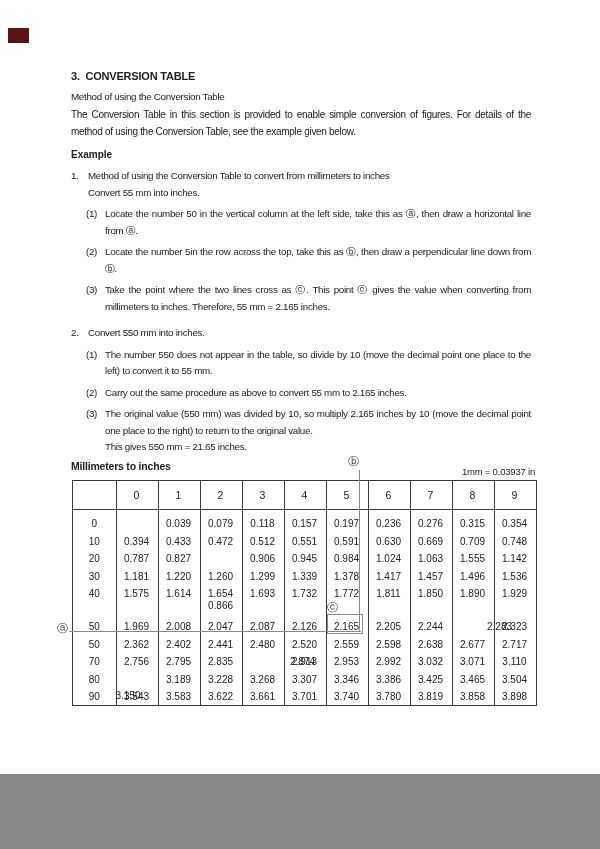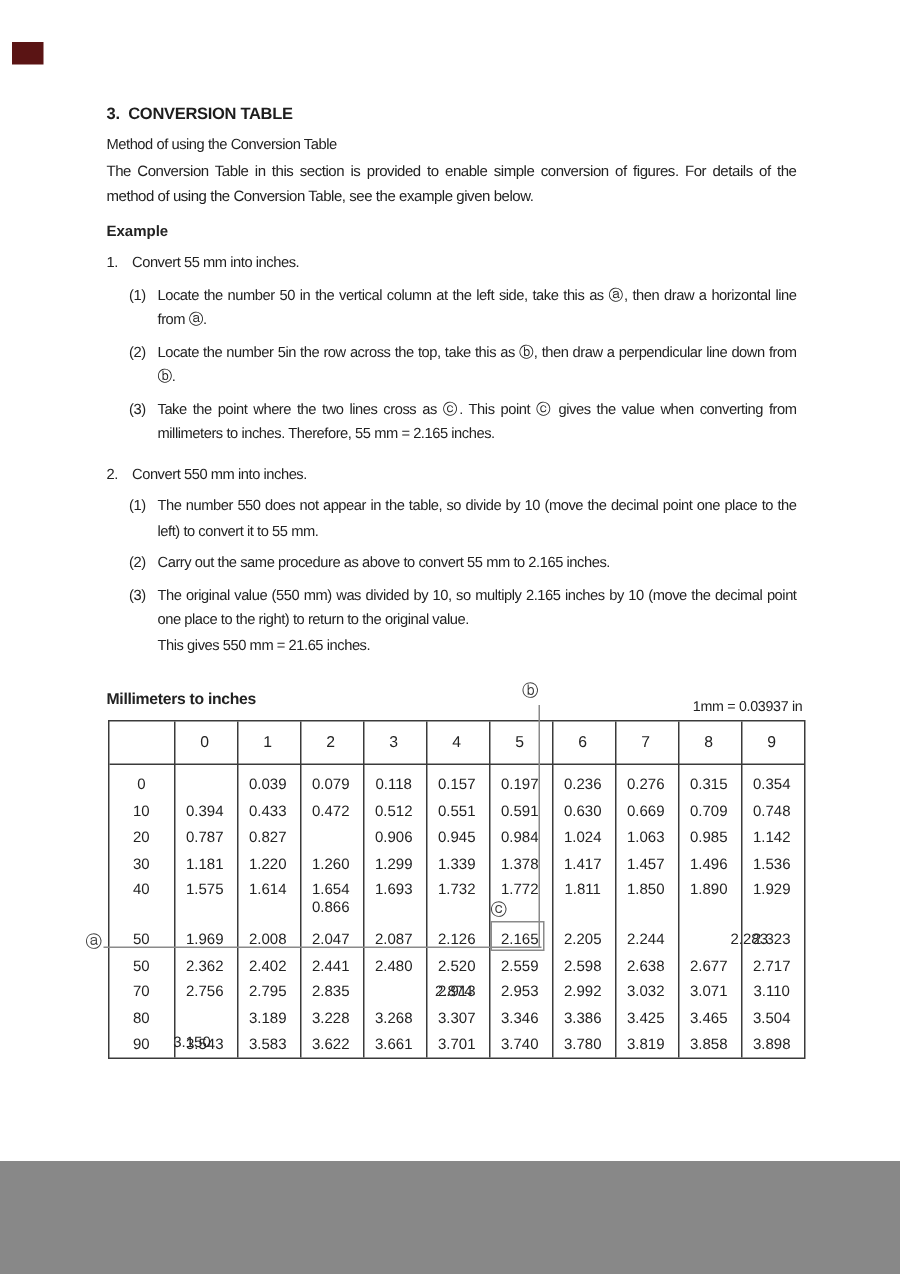--- a/index.html
+++ b/index.html
@@ -50,21 +50,21 @@
 
   <div class="doc-title">3.  CONVERSION TABLE</div>
 
   <div class="intro-head">Method of using the Conversion Table</div>
   <div class="intro-body">The Conversion Table in this section is provided to enable simple conversion of figures. For details of the method of using the Conversion Table, see the example given below.</div>
 
   <div class="example-head">Example</div>
 
   <div class="examples" id="examples">
       <div class="example">
-        <div class="ex-line"><span class="ex-num">1.</span></div>
+        <div class="ex-line"><span class="ex-num">1.</span><span>Method of using the Conversion Table to convert from millimeters to inches</span></div>
         <div class="ex-line">Convert 55 mm into inches.</div>
         <div class="step">
           <span class="step-num">(1)</span>
           <div class="step-text">Locate the number 50 in the vertical column at the left side, take this as ⓐ, then draw a horizontal line from ⓐ.</div>
         </div>
         <div class="step">
           <span class="step-num">(2)</span>
           <div class="step-text">Locate the number 5in the row across the top, take this as ⓑ, then draw a perpendicular line down from ⓑ.</div>
         </div>
         <div class="step">
@@ -140,21 +140,21 @@
       <div class="tcell" style="left: 420.5px; top: 51.5px; width: 42px;">0.748</div>
       <div class="trow-label" style="left: 0px; top: 69px; width: 42.5px;">20</div>
       <div class="tcell" style="left: 42.5px; top: 69px; width: 42px;">0.787</div>
       <div class="tcell" style="left: 84.5px; top: 69px; width: 42px;">0.827</div>
       <div class="tcell" style="left: 126.5px; top: 69px; width: 42px; margin-top: 47px;">0.866</div>
       <div class="tcell" style="left: 168.5px; top: 69px; width: 42px;">0.906</div>
       <div class="tcell" style="left: 210.5px; top: 69px; width: 42px;">0.945</div>
       <div class="tcell" style="left: 252.5px; top: 69px; width: 42px;">0.984</div>
       <div class="tcell" style="left: 294.5px; top: 69px; width: 42px;">1.024</div>
       <div class="tcell" style="left: 336.5px; top: 69px; width: 42px;">1.063</div>
-      <div class="tcell" style="left: 378.5px; top: 69px; width: 42px;">0.985</div>
+      <div class="tcell" style="left: 378.5px; top: 69px; width: 42px;">1.555</div>
       <div class="tcell" style="left: 420.5px; top: 69px; width: 42px;">1.142</div>
       <div class="trow-label" style="left: 0px; top: 86.5px; width: 42.5px;">30</div>
       <div class="tcell" style="left: 42.5px; top: 86.5px; width: 42px;">1.181</div>
       <div class="tcell" style="left: 84.5px; top: 86.5px; width: 42px;">1.220</div>
       <div class="tcell" style="left: 126.5px; top: 86.5px; width: 42px;">1.260</div>
       <div class="tcell" style="left: 168.5px; top: 86.5px; width: 42px;">1.299</div>
       <div class="tcell" style="left: 210.5px; top: 86.5px; width: 42px;">1.339</div>
       <div class="tcell" style="left: 252.5px; top: 86.5px; width: 42px;">1.378</div>
       <div class="tcell" style="left: 294.5px; top: 86.5px; width: 42px;">1.417</div>
       <div class="tcell" style="left: 336.5px; top: 86.5px; width: 42px;">1.457</div>

